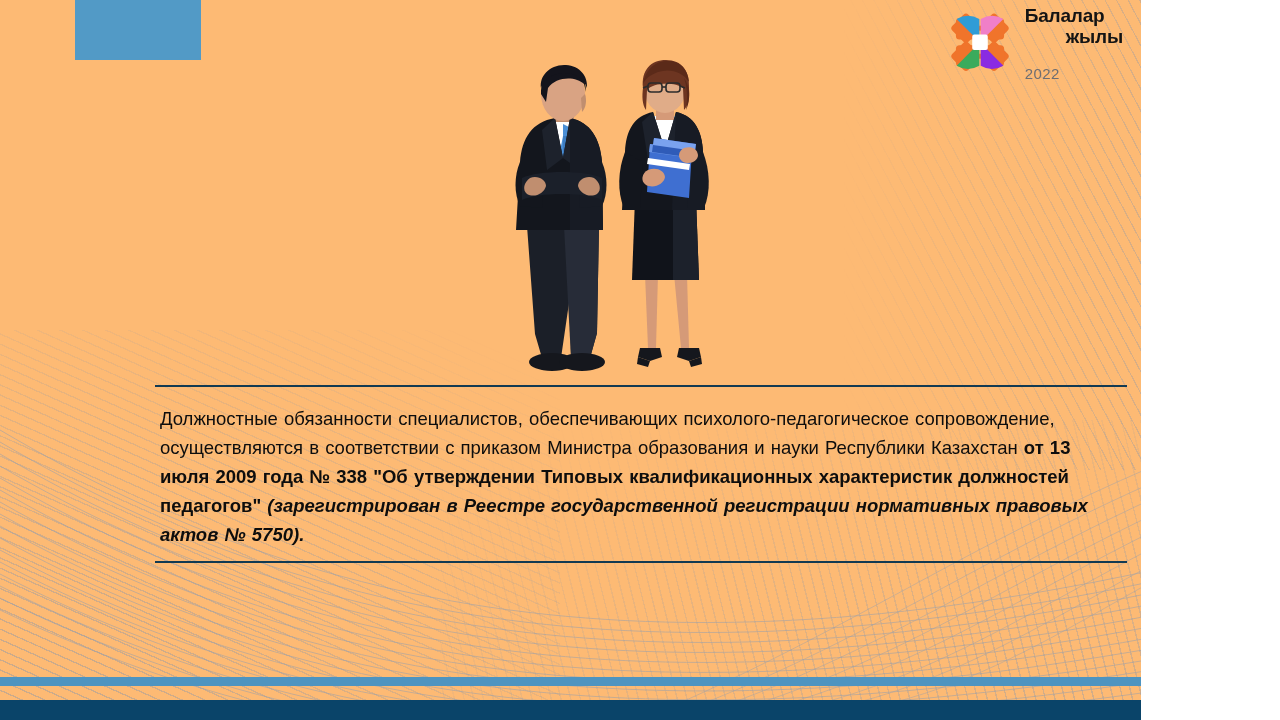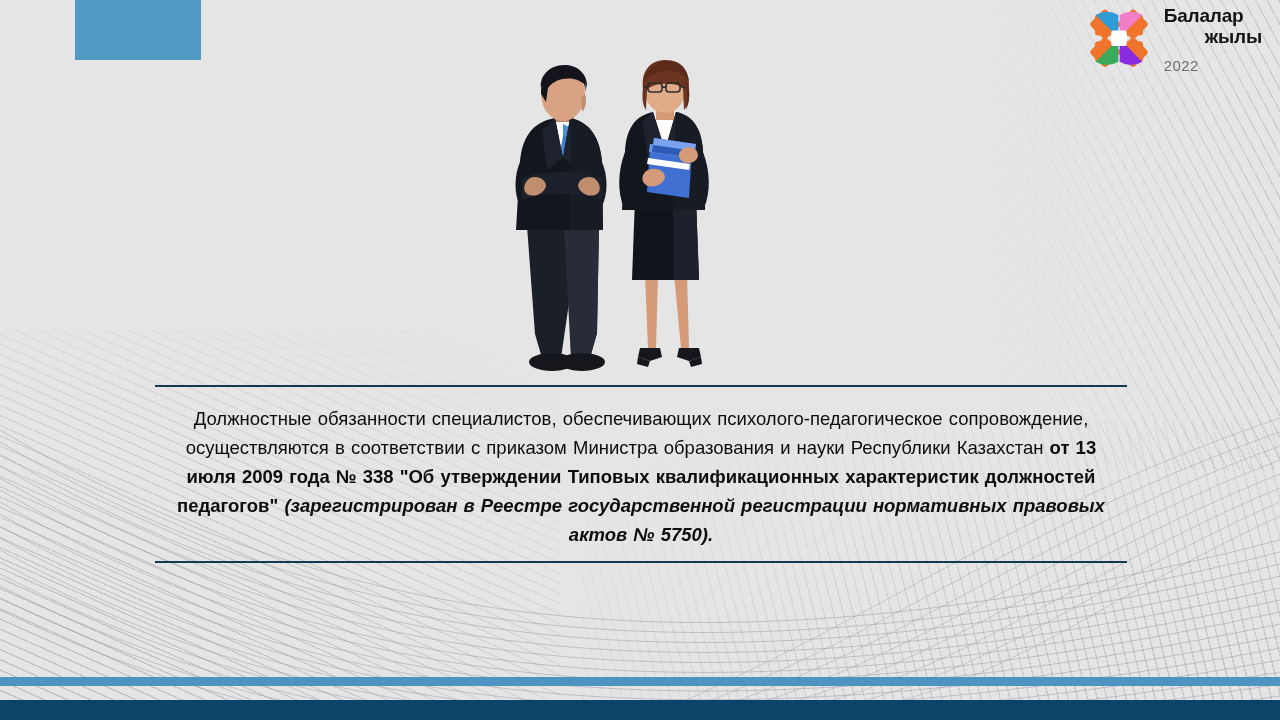--- a/index.html
+++ b/index.html
@@ -5,22 +5,22 @@
 <style>
   * { margin:0; padding:0; box-sizing:border-box; }
   html, body {
     width:1280px; height:720px;
     overflow:hidden;
     background:#ffffff;
     font-family:"Liberation Sans", sans-serif;
   }
   #slide {
     position:relative;
-    width:1280px; height:720px;
-    background:#e5e5e5;
+    width:1141px; height:720px;
+    background:#fdba74;
     overflow:hidden;
   }
 
   
   .stripes {
     position:absolute;
     pointer-events:none;
   }
   .stripe-right {
     top:0; right:0; width:340px; height:470px;
@@ -72,38 +72,37 @@
   .logo-mark { width:72px; height:68px; display:block; }
   .logo-text { line-height:1; padding-top:2px; }
   .logo-line1, .logo-line2 {
     font-family:"Liberation Sans", sans-serif;
     font-weight:bold; font-size:19px; color:#141414;
     letter-spacing:-0.2px; display:block;
   }
   .logo-line2 { margin-top:2px;margin-left:41px; }
   .logo-year {
     display:block; font-size:15px; color:#6e6e72;
-    margin-top:12px; letter-spacing:0.4px;
+    margin-top:20px; letter-spacing:0.4px;
   }
 
   
   .illustration { position:absolute; left:498px; top:58px; width:236px; height:326px; }
 
   
   .rule {
     position:absolute; left:155px; width:972px;
     height:2px; background:#123a52;
   }
   .rule-top { top:385px; }
   .rule-bottom { top:561px; }
 
   .body-copy {
     position:absolute;
     left:160px; top:404px; width:962px;
-    text-align:center;
     font-family:"Liberation Sans", sans-serif;
     font-size:18.5px;
     line-height:29px;
     color:#0d0d0d;
     word-spacing:1px;
   }
   .body-copy b { font-weight:bold; }
   .body-copy i { font-style:italic; font-weight:bold; }
 
   

